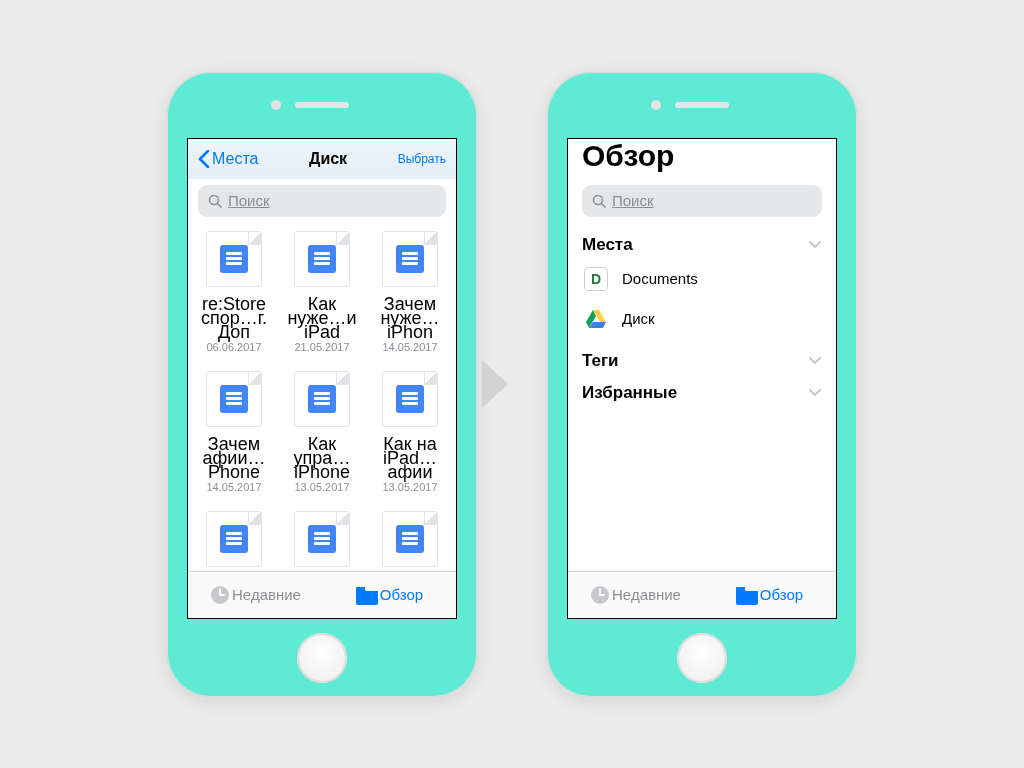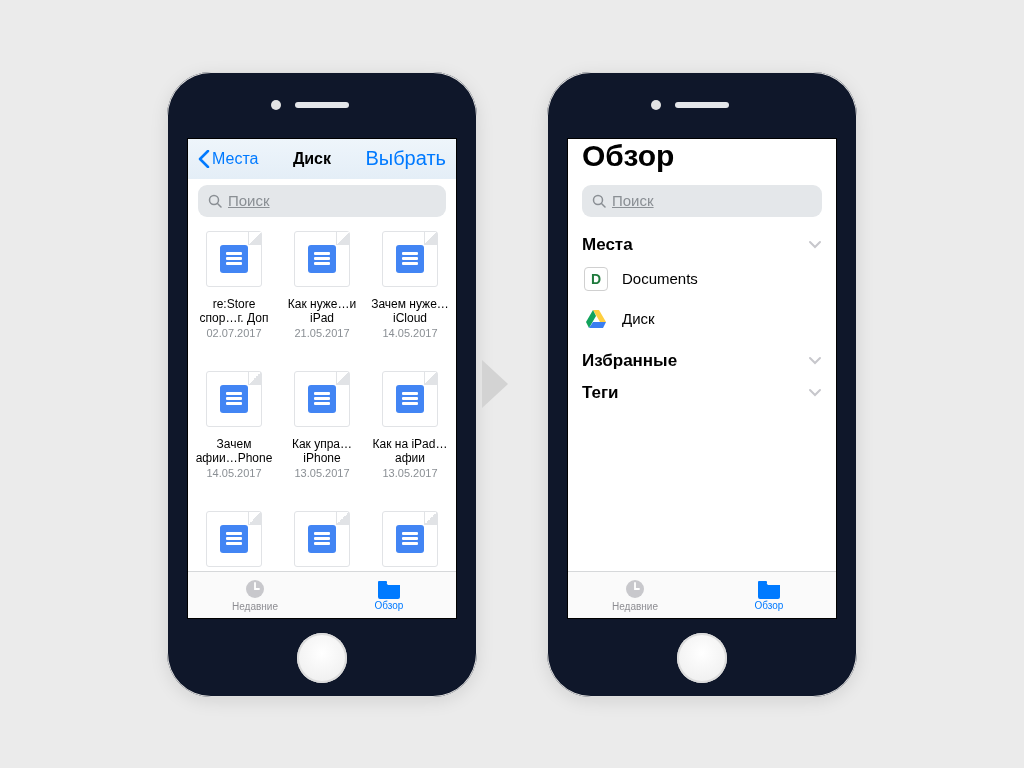--- a/index.html
+++ b/index.html
@@ -17,21 +17,21 @@
     position: relative;
     display: flex;
     align-items: center;
     justify-content: center;
     gap: 70px;
   }
   
   .phone {
     width: 310px;
     height: 625px;
-    background: #0f172a;
+    background: #5eead4;
     border-radius: 44px;
     box-shadow: 0 4px 18px rgba(0,0,0,0.1), inset 0 0 0 1px #dedede;
     position: relative;
   }
   .phone::before { 
     content: "";
     position: absolute;
     top: 30px;
     left: 50%;
     transform: translateX(-50%);
@@ -88,21 +88,21 @@
     gap: 2px;
     font-size: 16px;
   }
   .navback svg { display:block; }
   .navtitle {
     font-weight: 600;
     font-size: 16px;
   }
   .navaction {
     color: #007aff;
-    font-size: 20px;
+    font-size: 12px;
   }
   
   .screenL .nav {
     background: linear-gradient(#eef5fb, #e4eef7);
   }
   .search {
     margin: 6px 10px 10px;
     height: 32px;
     background: #e4e7ea;
     border-radius: 9px;
@@ -161,44 +161,44 @@
     content:"";
     position:absolute;
     left:6px; right:6px;
     height:3px;
     background:#fff;
     border-radius:1px;
   }
   .docbadge::before { top:7px; box-shadow: 0 5px 0 #fff, 0 10px 0 #fff; }
   .docbadge::after { display:none; }
   .fname {
-    font-size: 12px;
+    font-size: 18px;
     line-height: 14px;
     color: #000;
     max-width: 80px;
   }
   .fdate {
     font-size: 11px;
     color: #8a8f94;
     margin-top: 2px;
   }
   
   .tabbar {
     height: 46px;
     border-top: 1px solid #d6d8da;
     background: #fafafa;
     display: flex;
   }
   .tab {
     flex: 1;
     display: flex;
-    flex-direction: column;
+    flex-direction: row;
     align-items: center;
     justify-content: center;
-    font-size: 10px;
+    font-size: 15px;
     color: #8e8e93;
     gap: 1px;
   }
   .tab.active { color: #007aff; }
   .tab svg { display:block; }
   
   .arrow {
     position: absolute;
     left: 476px;
     top: 50%;
@@ -275,34 +275,34 @@
           </svg>
         <span>Поиск</span>
       </div>
 
       <div class="grid">
         <div class="file">
             <div class="docicon">
               <div class="docbadge"></div>
             </div>
             <div class="fname">re:Store спор…г. Доп</div>
-            <div class="fdate">02.07.2017</div>
+            <div class="fdate">06.06.2017</div>
           </div>
         <div class="file">
             <div class="docicon">
               <div class="docbadge"></div>
             </div>
             <div class="fname">Как нуже…и iPad</div>
             <div class="fdate">21.05.2017</div>
           </div>
         <div class="file">
             <div class="docicon">
               <div class="docbadge"></div>
             </div>
-            <div class="fname">Зачем нуже…iCloud</div>
+            <div class="fname">Зачем нуже…iPhon</div>
             <div class="fdate">14.05.2017</div>
           </div>
         <div class="file">
             <div class="docicon">
               <div class="docbadge"></div>
             </div>
             <div class="fname">Зачем афии…Phone</div>
             <div class="fdate">14.05.2017</div>
           </div>
         <div class="file">
@@ -401,28 +401,28 @@
                 <path d="M8 1 h6 l7 12 h-6 Z" fill="#ffcf3f"></path>
                 <path d="M8 1 L1 13 l3 6 l7 -12 Z" fill="#11a35c"></path>
                 <path d="M4 19 h14 l3 -6 H8 Z" fill="#3a7ef0"></path>
               </svg>
           </span>
           <span>Диск</span>
         </div>
       </div>
 
       <div class="secthead">
-        <span>Избранные</span>
+        <span>Теги</span>
         <svg class="chev" width="14" height="10" viewBox="0 0 14 10">
             <path d="M2 2 L7 7 L12 2" stroke="#c7c7cc" stroke-width="2" fill="none" stroke-linecap="round"></path>
           </svg>
       </div>
 
       <div class="secthead">
-        <span>Теги</span>
+        <span>Избранные</span>
         <svg class="chev" width="14" height="10" viewBox="0 0 14 10">
             <path d="M2 2 L7 7 L12 2" stroke="#c7c7cc" stroke-width="2" fill="none" stroke-linecap="round"></path>
           </svg>
       </div>
 
       <div style="flex:1"></div>
 
       <div class="tabbar">
         <div class="tab">
           <svg width="22" height="22" viewBox="0 0 22 22">

